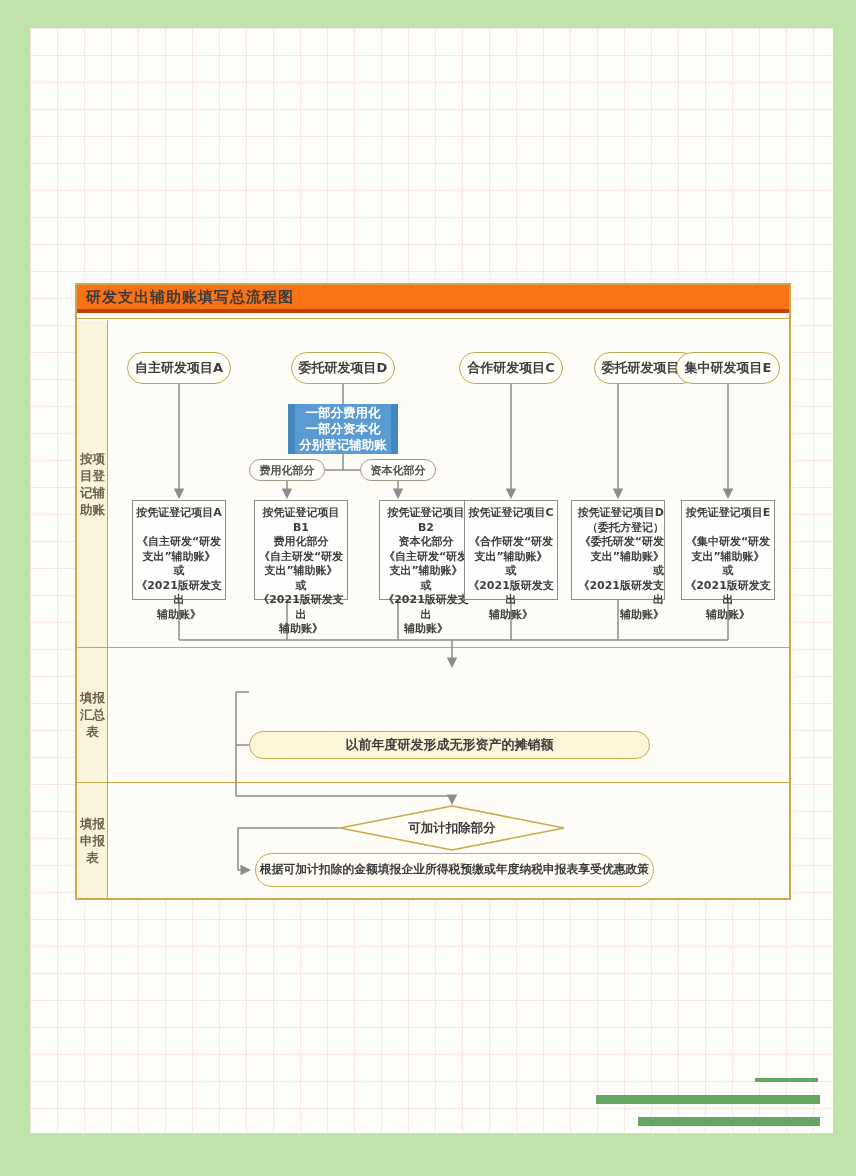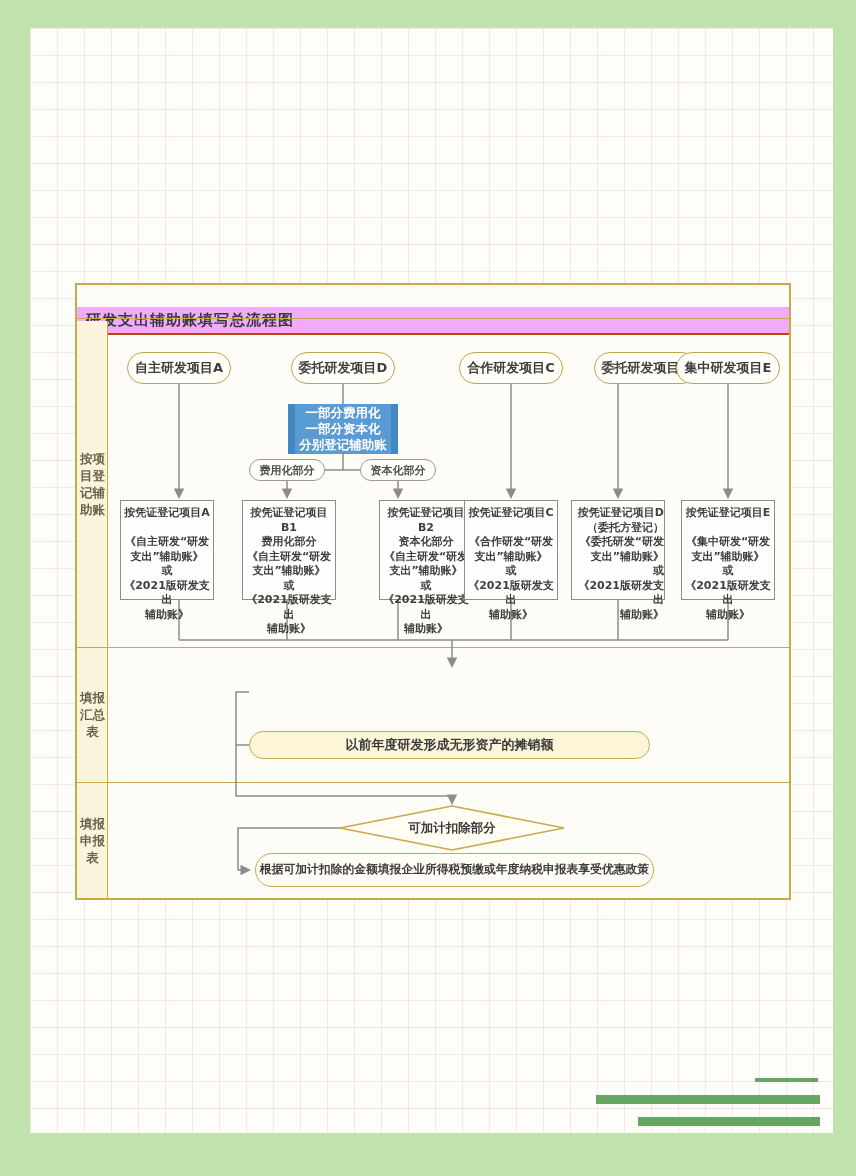--- a/index.html
+++ b/index.html
@@ -22,22 +22,22 @@
     font-size:29px;font-weight:800;color:#3e3e3e;line-height:40px;
     text-align:justify;letter-spacing:0px;
   }
   
   .diagram{
     position:absolute;left:45px;top:255px;width:716px;height:617px;
     background:#fdfcf6;border:2px solid #c9a94c;box-sizing:border-box;
   }
   .dg-header{
     position:absolute;left:0;top:0;right:0;height:28px;
-    background:#f0abfc;border-bottom:2px solid #c2410c;box-sizing:border-box;
-    display:flex;align-items:center;margin-top:22px;
+    background:#f97316;border-bottom:4px solid #c2410c;box-sizing:border-box;
+    display:flex;align-items:center;
   }
   .dg-title{font-size:15px;font-weight:800;color:#3a3a3a;padding-left:9px;letter-spacing:1px;}
   .dbl-line{position:absolute;left:0;right:0;top:33px;height:0;border-top:1.5px solid #c9a94c;}
   .label-col{
     position:absolute;left:0;top:36px;width:31px;height:577px;
     background:#fbf4dd;border-right:1.5px solid #c9a94c;box-sizing:border-box;
   }
   .row-div{position:absolute;left:0;right:0;height:0;border-top:1.5px solid #c9a94c;}
   .row-div.r1{top:362px;} .row-div.r2{top:497px;}
   .rlabel{
@@ -63,21 +63,21 @@
   .part-pill{
     top:174px;height:22px;width:76px;border:1.4px solid #a09a8a;border-radius:11px;
     background:#fffefb;font-size:11px;font-weight:600;color:#50504c;
   }
   .t0{left:172px;} .t1{left:283px;}
   .ledger{
     top:215px;height:100px;width:94px;border:1.6px solid #8c8c8c;background:#fefefc;
     font-size:11px;font-weight:800;color:#3f3f3f;line-height:14.5px;white-space:pre-line;
     align-items:flex-start;padding-top:5px;
   }
-  .b0{left:43px;} .b1{left:165px;} .b2{left:274px;margin-left:28px;} .b3{left:387px;} .b4{left:494px;text-align:right;} .b5{left:604px;}
+  .b0{left:55px;} .b1{left:177px;} .b2{left:274px;margin-left:28px;} .b3{left:387px;} .b4{left:494px;text-align:right;} .b5{left:604px;}
   .summary{
     left:172px;top:384px;width:403px;height:45px;border:1.6px solid #8f8f8f;background:#f4f4f1;
     flex-direction:column;justify-content:center;
   }
   .summary .l1{font-size:12.5px;font-weight:800;color:#3c3c3c;line-height:18px;}
   .summary .l2{font-size:12px;font-weight:400;color:#4a4a4a;line-height:17px;font-family:"DejaVu Serif","Liberation Serif",serif;}
   .amort{
     left:172px;top:446px;width:401px;height:28px;border:1.6px solid #c9a94c;border-radius:14px;
     background:#fdf5d8;font-size:13px;font-weight:800;color:#3c3c3c;
   }

